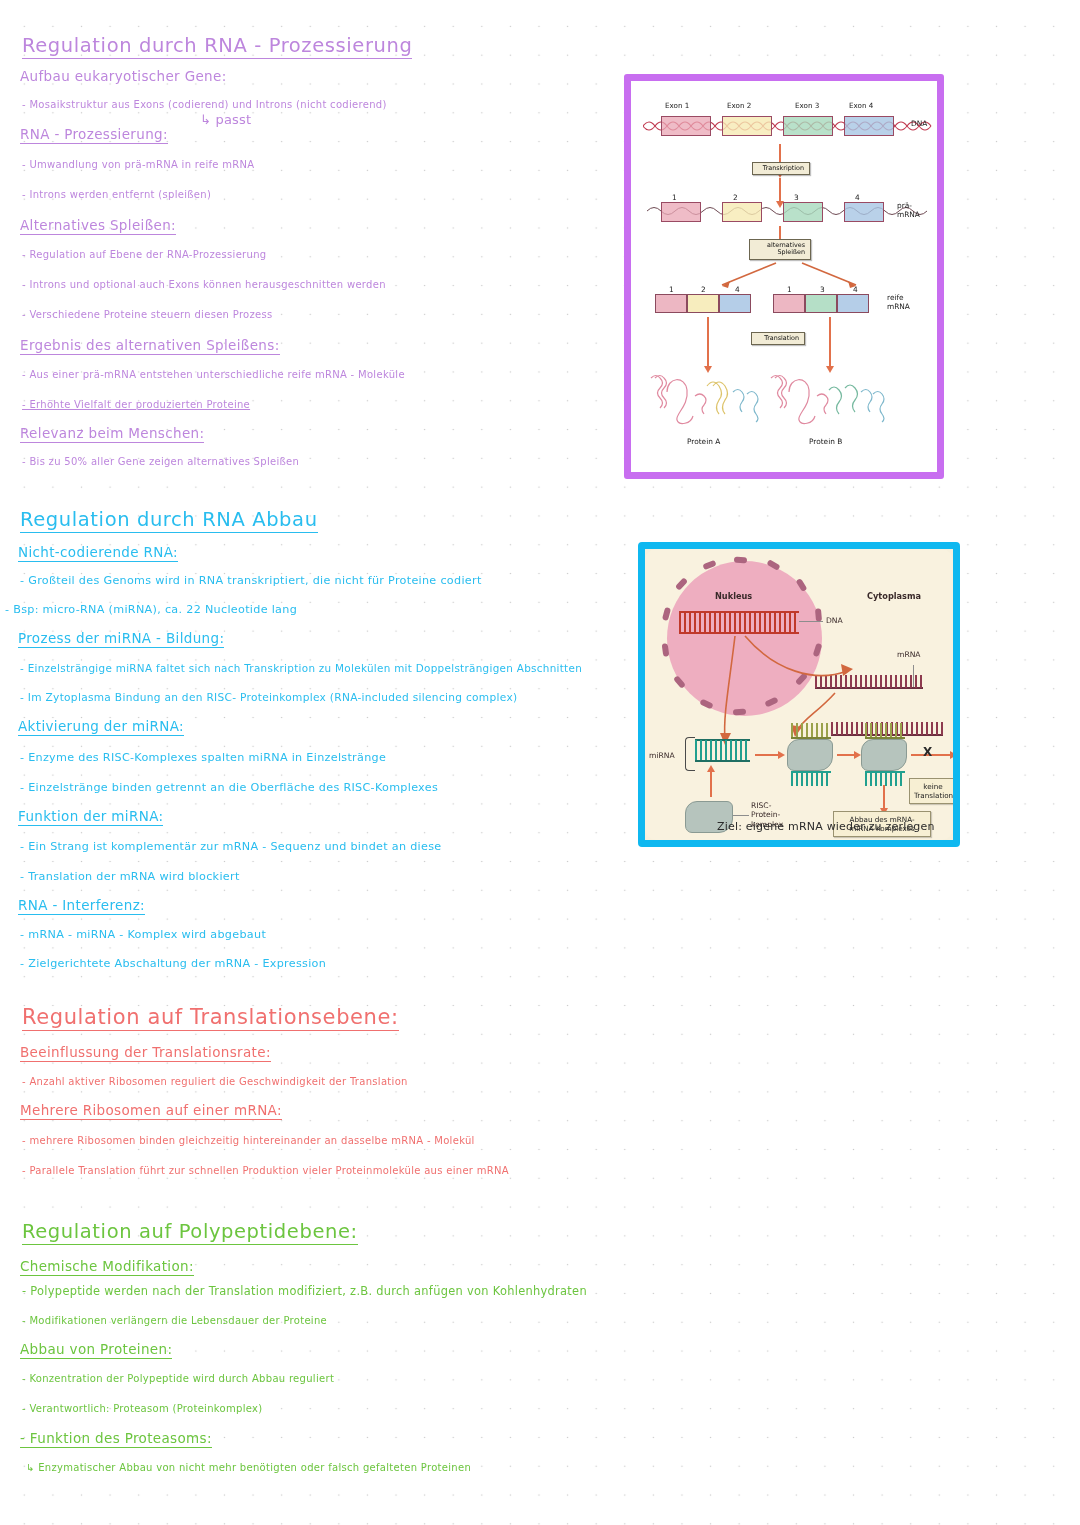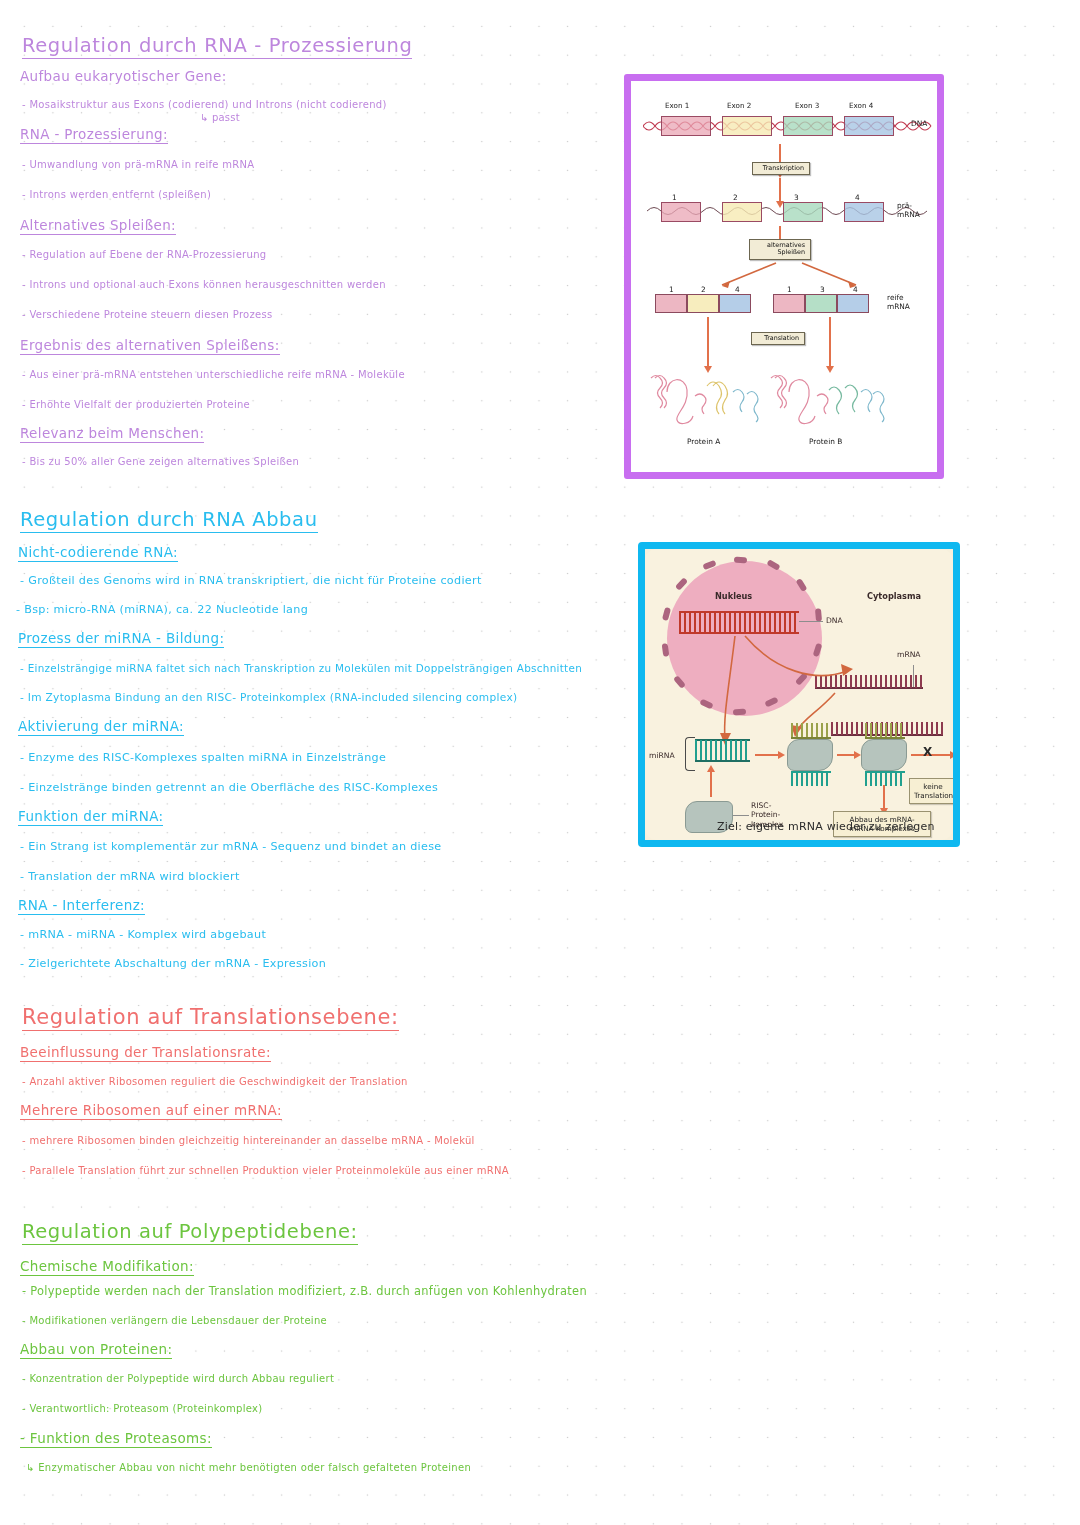--- a/index.html
+++ b/index.html
@@ -30,21 +30,21 @@
     display:inline-block;
   }
   .sub {
     font-size:13.5px; letter-spacing:0.35px;
     border-bottom:1.1px solid currentColor;
     padding-bottom:1.5px;
     display:inline-block;
   }
   .bullet { font-size:10px; letter-spacing:0.3px; }
   .bullet.sm { font-size:11.2px; }
-  .tiny { font-size:10px; letter-spacing:0.2px;text-align:center; }
+  .tiny { font-size:13px; letter-spacing:0.2px;text-align:center; }
 
   .c-purple { color:#bd86dd; }
   .c-blue   { color:#29bdef; }
   .c-red    { color:#f0706f; }
   .c-green  { color:#6cc53f; }
 
   
   #diagram-splicing {
     position:absolute; left:624px; top:74px; width:320px; height:405px;
     border:7px solid #c86ef0; border-radius:3px;
@@ -166,30 +166,30 @@
     <div class="ln bullet c-purple" style="left:22px; top:160px;">- Umwandlung von prä-mRNA in reife mRNA</div>
     <div class="ln bullet c-purple" style="left:22px; top:190px;">- Introns werden entfernt (spleißen)</div>
 
     <div class="ln sub c-purple" style="left:20px; top:219px;">Alternatives Spleißen:</div>
     <div class="ln bullet c-purple" style="left:22px; top:250px;">- Regulation auf Ebene der RNA-Prozessierung</div>
     <div class="ln bullet c-purple" style="left:22px; top:280px;">- Introns und optional auch Exons können herausgeschnitten werden</div>
     <div class="ln bullet c-purple" style="left:22px; top:310px;">- Verschiedene Proteine steuern diesen Prozess</div>
 
     <div class="ln sub c-purple" style="left:20px; top:339px;">Ergebnis des alternativen Spleißens:</div>
     <div class="ln bullet c-purple" style="left:22px; top:370px;">- Aus einer prä-mRNA entstehen unterschiedliche reife mRNA - Moleküle</div>
-    <div class="ln bullet c-purple" style="left:22px; top:400px;">- Erhöhte Vielfalt der produzierten Proteine</div>
+    <div class="ln bullet c-purple" style="left:22px; top:400px;text-decoration:underline;">- Erhöhte Vielfalt der produzierten Proteine</div>
 
     <div class="ln sub c-purple" style="left:20px; top:427px;">Relevanz beim Menschen:</div>
     <div class="ln bullet c-purple" style="left:22px; top:457px;">- Bis zu 50% aller Gene zeigen alternatives Spleißen</div>
 
     <div class="ln title c-blue" style="left:20px; top:510px;">Regulation durch RNA Abbau</div>
 
     <div class="ln sub c-blue" style="left:18px; top:546px;">Nicht-codierende RNA:</div>
     <div class="ln bullet sm c-blue" style="left:20px; top:575px;">- Großteil des Genoms wird in RNA transkriptiert, die nicht für Proteine codiert</div>
-    <div class="ln bullet sm c-blue" style="left:16px; top:604px;">- Bsp: micro-RNA (miRNA), ca. 22 Nucleotide lang</div>
+    <div class="ln bullet sm c-blue" style="left:5px; top:604px;">- Bsp: micro-RNA (miRNA), ca. 22 Nucleotide lang</div>
 
     <div class="ln sub c-blue" style="left:18px; top:632px;">Prozess der miRNA - Bildung:</div>
     <div class="ln bullet sm c-blue" style="left:20px; top:663px; font-size:10.4px;">- Einzelsträngige miRNA faltet sich nach Transkription zu Molekülen mit Doppelsträngigen Abschnitten</div>
     <div class="ln bullet sm c-blue" style="left:20px; top:692px; font-size:10.6px;">- Im Zytoplasma Bindung an den RISC- Proteinkomplex (RNA-included silencing complex)</div>
 
     <div class="ln sub c-blue" style="left:18px; top:720px;">Aktivierung der miRNA:</div>
     <div class="ln bullet sm c-blue" style="left:20px; top:752px;">- Enzyme des RISC-Komplexes spalten miRNA in Einzelstränge</div>
     <div class="ln bullet sm c-blue" style="left:20px; top:782px;">- Einzelstränge binden getrennt an die Oberfläche des RISC-Komplexes</div>
 
     <div class="ln sub c-blue" style="left:18px; top:810px;">Funktion der miRNA:</div>

